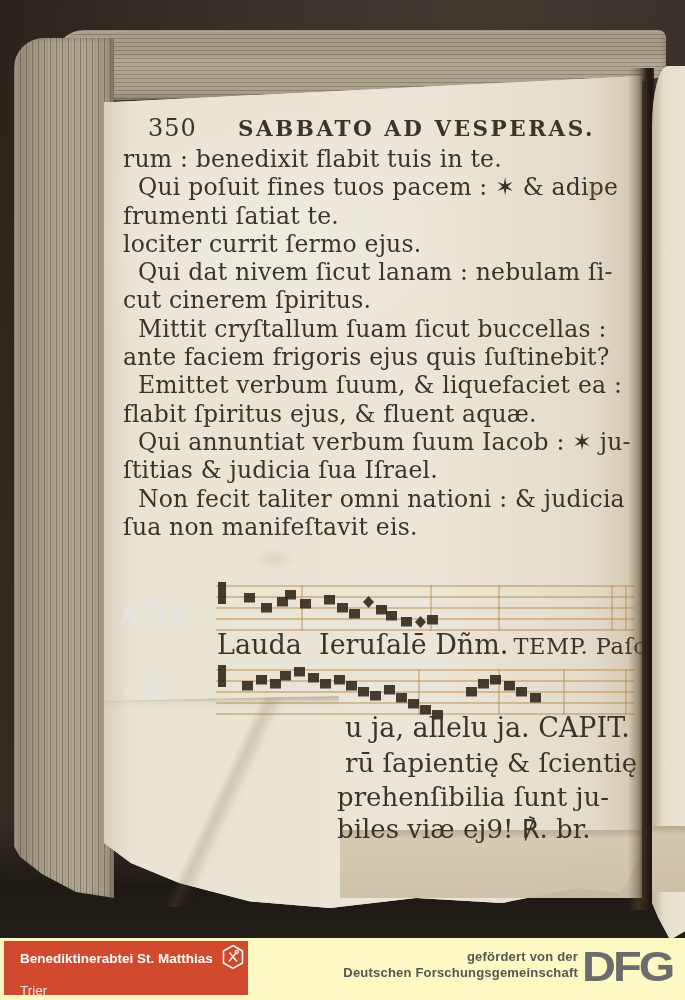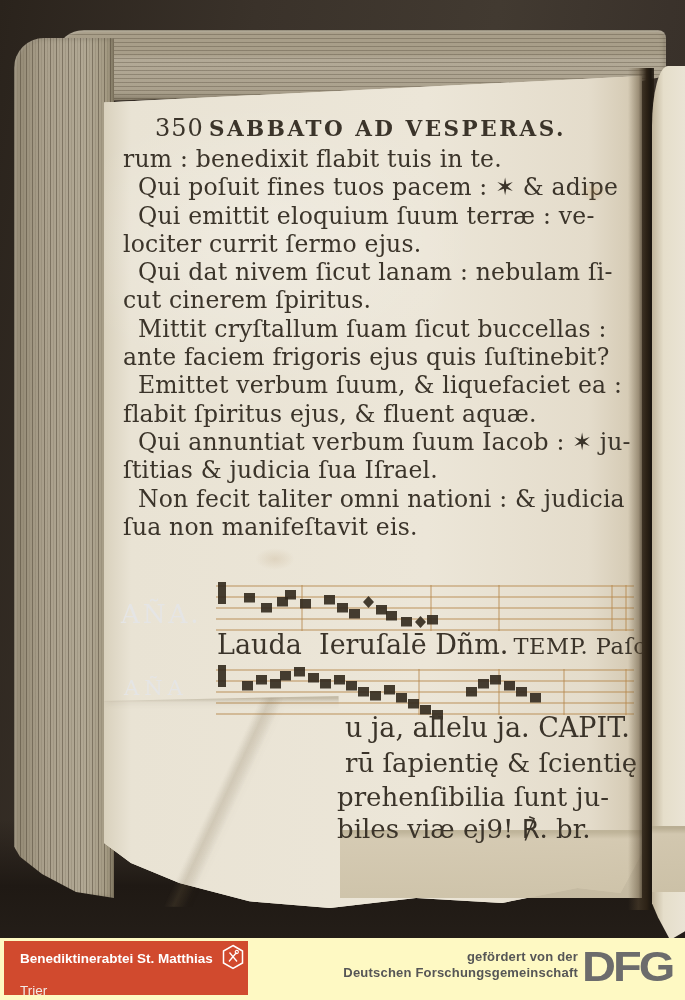--- a/index.html
+++ b/index.html
@@ -43,22 +43,22 @@
       clip-path:polygon(0 0,100% 0,100% 99%,55% 100%,18% 97.4%,0 95.8%);}
   .sliver-band{position:absolute;left:0;top:760px;width:100%;height:66px;
       background:linear-gradient(180deg,#b9ae93 0 2px,#d2c7af 8px,#ccc1a7 100%);}
   
   .stain{position:absolute;border-radius:50%;z-index:5;pointer-events:none;}
   .s1{left:580px;top:182px;width:26px;height:20px;background:radial-gradient(rgba(170,125,60,.25),rgba(170,125,60,0) 70%);}
   .s2{left:255px;top:548px;width:40px;height:22px;background:radial-gradient(rgba(150,110,55,.14),rgba(150,110,55,0) 70%);}
   
   .textlayer{position:absolute;left:123px;top:114px;width:515px;z-index:5;color:#3b342a;}
   .head{white-space:nowrap;height:31px;}
-  .pagenum{display:inline-block;margin-left:32px;font-size:24px;letter-spacing:1px;}
-  .runtitle{display:inline-block;font-size:21.5px;font-weight:bold;letter-spacing:2.5px;text-align:right;}
+  .pagenum{display:inline-block;margin-left:25px;font-size:24px;letter-spacing:1px;}
+  .runtitle{display:inline-block;margin-left:36px;font-size:21.5px;font-weight:bold;letter-spacing:2.5px;text-align:right;}
   .pline{white-space:nowrap;font-size:23.5px;line-height:28.3px;letter-spacing:.2px;}
   .pline.ind{padding-left:15px;}
   .ant1label,.ant2label{position:absolute;z-index:5;color:#e5e5e5;white-space:nowrap;}
   .ant1label{left:121px;top:599px;font-size:26px;letter-spacing:3px;}
   .ant2label{left:124px;top:676px;font-size:21px;letter-spacing:5px;}
   .staffsvg{position:absolute;z-index:5;overflow:visible;}
   .staff1{left:215px;top:580px;width:420px;height:58px;}
   .staff2{left:215px;top:664px;width:420px;height:58px;}
   .lyr1{position:absolute;left:217px;top:629px;z-index:5;color:#3b342a;white-space:pre;}
   .lyrics{font-size:27px;}
@@ -104,21 +104,21 @@
   <div class="tan-band"></div>
 
   <div class="textlayer">
     <div class="head">
       <span class="pagenum">350</span>
       <span class="runtitle">SABBATO AD VESPERAS.</span>
     </div>
     <div class="plines">
         <div class="pline">rum : benedixit flabit tuis in te.</div>
         <div class="pline ind">Qui poſuit fines tuos pacem : ✶ &amp; adipe</div>
-        <div class="pline ind">Qui emittit eloquium ſuum terræ : ve-</div>
+        <div class="pline">frumenti ſatiat te.</div>
         <div class="pline">lociter currit ſermo ejus.</div>
         <div class="pline ind">Qui dat nivem ſicut lanam : nebulam ſi-</div>
         <div class="pline">cut cinerem ſpiritus.</div>
         <div class="pline ind">Mittit cryſtallum ſuam ſicut buccellas :</div>
         <div class="pline">ante faciem frigoris ejus quis ſuſtinebit?</div>
         <div class="pline ind">Emittet verbum ſuum, &amp; liquefaciet ea :</div>
         <div class="pline">flabit ſpiritus ejus, &amp; fluent aquæ.</div>
         <div class="pline ind">Qui annuntiat verbum ſuum Iacob : ✶ ju-</div>
         <div class="pline">ſtitias &amp; judicia ſua Iſrael.</div>
         <div class="pline ind">Non fecit taliter omni nationi : &amp; judicia</div>

